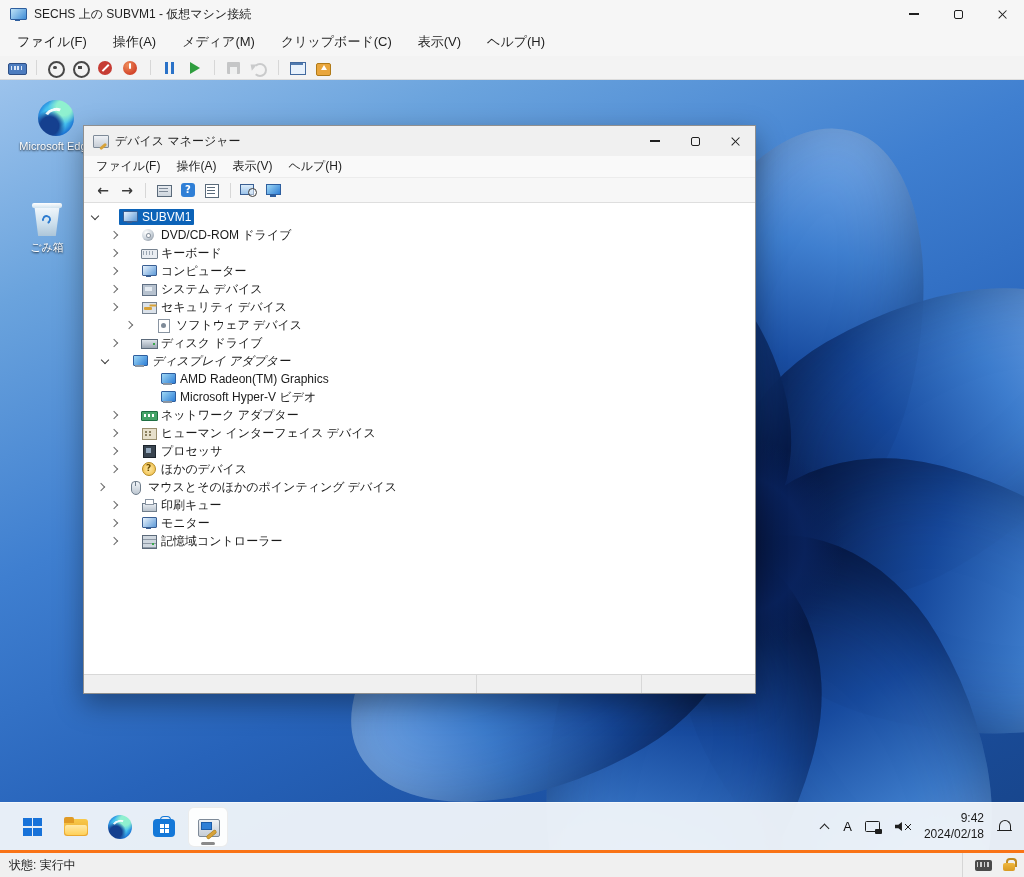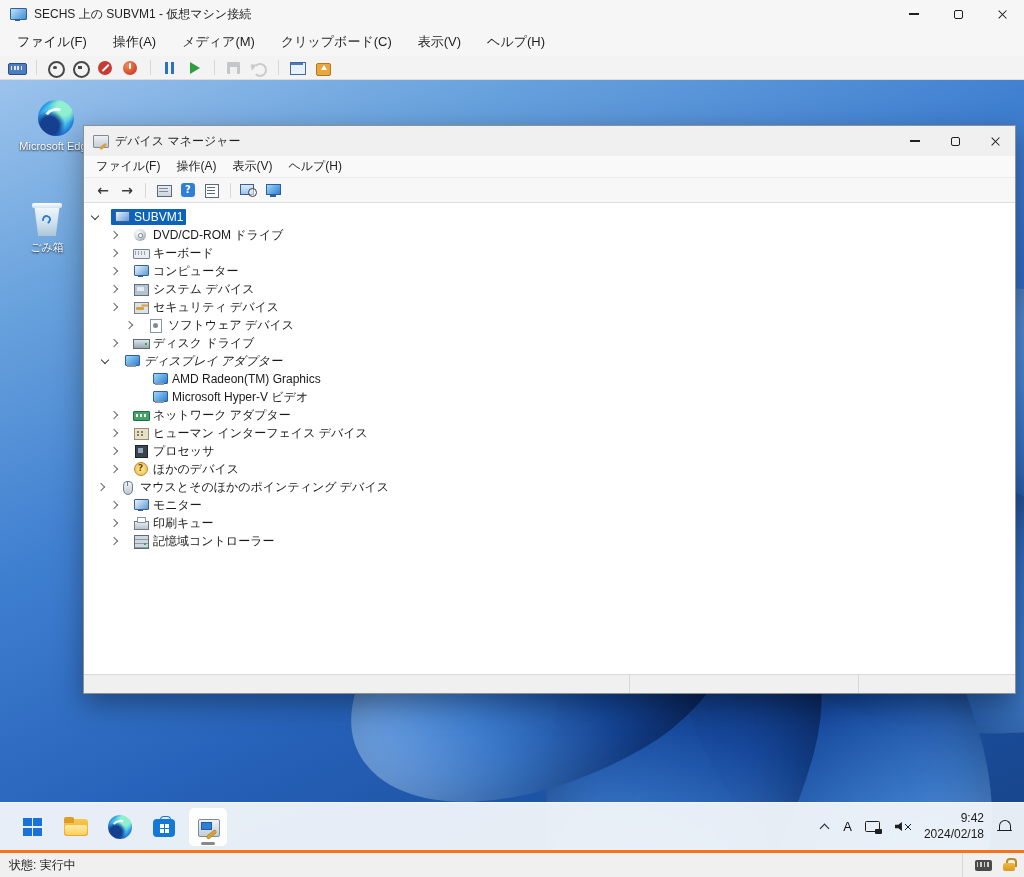--- a/index.html
+++ b/index.html
@@ -84,21 +84,21 @@
   .art-store{width:22px;height:22px;}
   .art-store::before{left:6.5px;top:0;width:9px;height:7px;border:1.8px solid #1478d8;border-bottom:none;border-radius:4px 4px 0 0;}
   .art-store::after{left:0;top:3px;width:22px;height:18px;border-radius:4px;background:#1478d8;}
   .art-store i{left:6.5px;top:8px;width:4px;height:4px;background:#fff;box-shadow:5px 0 #fff,0 5px #fff,5px 5px #fff;z-index:1;}
   .art-device-manager{width:22px;height:22px;}
   .art-device-manager::before{left:1px;top:3px;width:20px;height:16px;border-radius:2px;background:linear-gradient(#eef1f5,#c6cdd6);border:1px solid #7e8a98;}
   .art-device-manager::after{left:4px;top:6px;width:9px;height:6px;background:#2f7fd6;border:1px solid #1c5ca8;}
   .art-device-manager i{right:2px;bottom:2px;width:11px;height:3px;border-radius:2px;background:#d7a239;transform:rotate(-40deg);box-shadow:0 0 0 .5px #a87d18;}
 
   
-  .dm-window{position:absolute;left:83px;top:45px;width:933px;height:569px;background:#fff;border:1px solid #8f8f8f;box-shadow:0 10px 26px rgba(0,0,0,.35);display:flex;flex-direction:column;z-index:5;}
+  .dm-window{position:absolute;left:83px;top:45px;width:673px;height:569px;background:#fff;border:1px solid #8f8f8f;box-shadow:0 10px 26px rgba(0,0,0,.35);display:flex;flex-direction:column;z-index:5;}
   .dm-titlebar{height:30px;background:#f0f0f0;display:flex;align-items:center;padding-left:9px;font-size:12px;color:#1f1f1f;}
   .dm-title{margin-left:7px;}
   .dm-titlebar .wc{width:40px;}
   .dm-app-icon{width:15px;height:14px;position:relative;display:inline-block;}
   .dm-app-icon::before{content:"";position:absolute;left:0;top:1px;width:14px;height:11px;border-radius:1px;border:1px solid #7e8a98;background:linear-gradient(#eef1f5,#c6cdd6);}
   .dm-app-icon::after{content:"";position:absolute;right:1px;bottom:1px;width:8px;height:2.5px;border-radius:2px;background:#d7a239;transform:rotate(-40deg);}
   .dm-menubar{height:22px;background:#f9f9f9;border-bottom:1px solid #ececec;display:flex;align-items:center;padding-left:4px;font-size:12px;color:#1f1f1f;}
   .dm-menubar .menu-item{padding:0 8px;height:100%;display:flex;align-items:center;}
   .dm-toolbar{height:25px;background:#f7f7f7;border-bottom:1px solid #dedede;display:flex;align-items:center;padding-left:8px;gap:2px;}
   .dmi{width:22px;height:18px;position:relative;display:inline-flex;align-items:center;justify-content:center;border-radius:3px;}
@@ -110,21 +110,21 @@
   .i-dm-help::before{left:4px;top:2px;width:14px;height:14px;border-radius:3px;background:#2f7fd6;}
   .i-dm-help::after{content:"?";left:4px;top:2px;width:14px;height:14px;display:flex;align-items:center;justify-content:center;font:bold 10px/1 "DejaVu Sans",sans-serif;color:#fff;}
   .i-dm-props::before{left:4px;top:3px;width:12px;height:12px;border:1px solid #5a6a7a;background:#fff;}
   .i-dm-props::after{left:6px;top:6px;width:8px;height:7px;background:repeating-linear-gradient(180deg,#5a6a7a 0 1px,transparent 1px 3px);}
   .i-dm-scan::before{left:2px;top:3px;width:12px;height:9px;border:1px solid #3a5f93;background:linear-gradient(#dcecfb,#9cc4ea);}
   .i-dm-scan::after{left:10px;top:7px;width:7px;height:7px;border:1.6px solid #3c3c3c;border-radius:50%;background:rgba(255,255,255,.5);}
   .i-dm-monitor::before{left:4px;top:3px;width:13px;height:9px;border:1px solid #2e5e9e;background:linear-gradient(135deg,#9fd8f5,#2f7fd6);}
   .i-dm-monitor::after{left:8px;bottom:2px;width:6px;height:2px;background:#2e5e9e;}
 
   .dm-tree{flex:1;background:#fff;overflow:hidden;padding-top:5px;font-size:12px;color:#1a1a1a;}
-  .trow{display:flex;align-items:center;height:18px;gap:10px;cursor:default;text-align:center;}
+  .trow{display:flex;align-items:center;height:18px;gap:18px;cursor:default;text-align:center;}
   .chev{flex:0 0 11px;width:11px;height:11px;position:relative;}
   .chev::before{content:"";position:absolute;left:2px;top:2px;width:5px;height:5px;border-right:1.4px solid #6a6a6a;border-bottom:1.4px solid #6a6a6a;transform:rotate(-45deg);}
   .chev.down::before{transform:rotate(45deg);border-color:#3a3a3a;top:1px;}
   .selwrap{display:inline-flex;align-items:center;gap:4px;padding:1px 3px;border-radius:1px;}
   .selwrap.selected{background:#0c63b8;}
   .selwrap.selected .tlabel{color:#fff;}
   .tlabel{white-space:nowrap;}
 
   .ticon{flex:0 0 16px;width:16px;height:14px;position:relative;display:inline-block;}
   .ticon::before,.ticon::after{content:"";position:absolute;}
@@ -419,29 +419,29 @@
             <div class="trow" style="padding-left: 12px;">
     <i class="chev"></i>
     <span class="selwrap">
       <span class="ticon i-mouse"></span>
       <span class="tlabel">マウスとそのほかのポインティング デバイス</span>
     </span>
   </div>
             <div class="trow" style="padding-left: 25px;">
     <i class="chev"></i>
     <span class="selwrap">
+      <span class="ticon i-printer"></span>
+      <span class="tlabel">印刷キュー</span>
+    </span>
+  </div>
+            <div class="trow" style="padding-left: 25px;">
+    <i class="chev"></i>
+    <span class="selwrap">
       <span class="ticon i-monitor"></span>
       <span class="tlabel">モニター</span>
-    </span>
-  </div>
-            <div class="trow" style="padding-left: 25px;">
-    <i class="chev"></i>
-    <span class="selwrap">
-      <span class="ticon i-printer"></span>
-      <span class="tlabel">印刷キュー</span>
     </span>
   </div>
             <div class="trow" style="padding-left: 25px;">
     <i class="chev"></i>
     <span class="selwrap">
       <span class="ticon i-storage"></span>
       <span class="tlabel">記憶域コントローラー</span>
     </span>
   </div>
           </div>

